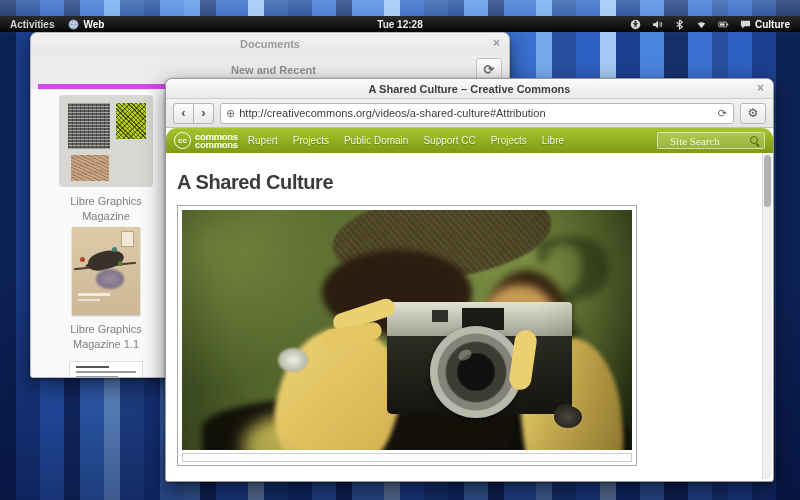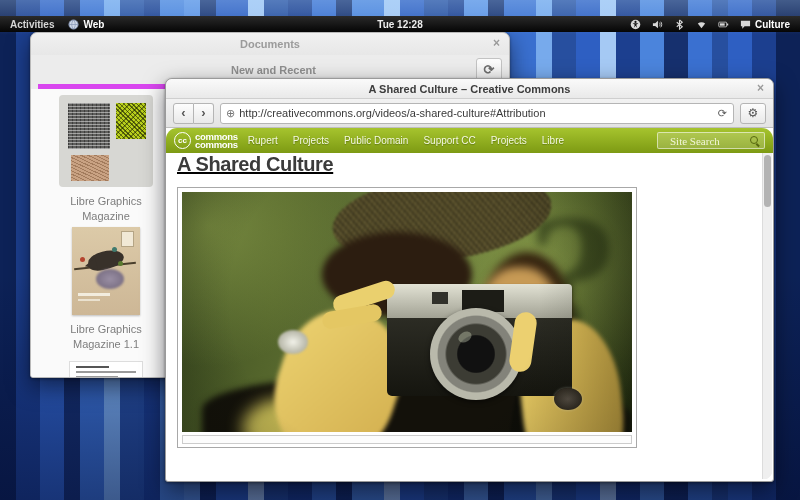--- a/index.html
+++ b/index.html
@@ -80,21 +80,21 @@
   .cc-circle{width:15px;height:15px;border:1.5px solid #fff;border-radius:50%;color:#fff;font-size:8px;font-weight:bold;line-height:15px;text-align:center;}
   .cc-words{color:#fff;font-weight:bold;font-size:9.5px;line-height:8px;letter-spacing:-.3px;}
   .cc-links{display:flex;gap:15px;}
   .cc-links a{color:#f5f9e2;font-size:10px;text-decoration:none;text-shadow:0 1px 1px rgba(40,60,0,.4);}
   .cc-search{margin-left:auto;width:106px;height:15px;background:rgba(255,255,255,.18);border:1px solid rgba(255,255,255,.55);border-radius:2px;display:flex;align-items:center;}
   .cc-search input{flex:1;min-width:0;border:none;outline:none;background:transparent;color:#fff;font-family:Liberation Serif, serif;font-size:11px;padding:0 12px;}
   .cc-search input::placeholder{color:#f2f6da;opacity:1;}
   .mag{position:relative;width:12px;height:12px;margin-right:3px;flex:0 0 auto;}
   .mag:before{content:"";position:absolute;left:1px;top:1px;width:6px;height:6px;border:1.5px solid #57680e;border-radius:50%;}
   .mag:after{content:"";position:absolute;left:8px;top:8px;width:4px;height:1.5px;background:#57680e;transform:rotate(45deg);transform-origin:0 0;}
-  .page-head{padding:0 11px 9px;text-decoration:underline;}
+  .page-head{padding:18px 11px 9px;}
   .page-head h1{margin:0;font-size:20px;font-weight:bold;color:#3b3b3b;letter-spacing:-.4px;}
   .video-frame{margin:2px 0 0 11px;width:460px;border:1px solid #a8a8a8;background:#fff;padding:4px 4px 3px;box-sizing:border-box;}
   .vid-controls{height:7px;border:1px solid #ccc;margin-top:3px;background:#fcfcfc;}
 
   
   .photo{position:relative;height:240px;overflow:hidden;
     background:radial-gradient(circle at 80% 28%,rgba(170,190,95,.55),rgba(0,0,0,0) 42%),
                radial-gradient(circle at 6% 14%,rgba(150,170,80,.6),rgba(0,0,0,0) 30%),
                linear-gradient(100deg,#3c4c21 0%,#53642b 22%,#657739 46%,#596b2f 64%,#41511e 84%,#222c10 100%);}
   .ph{position:absolute;}

